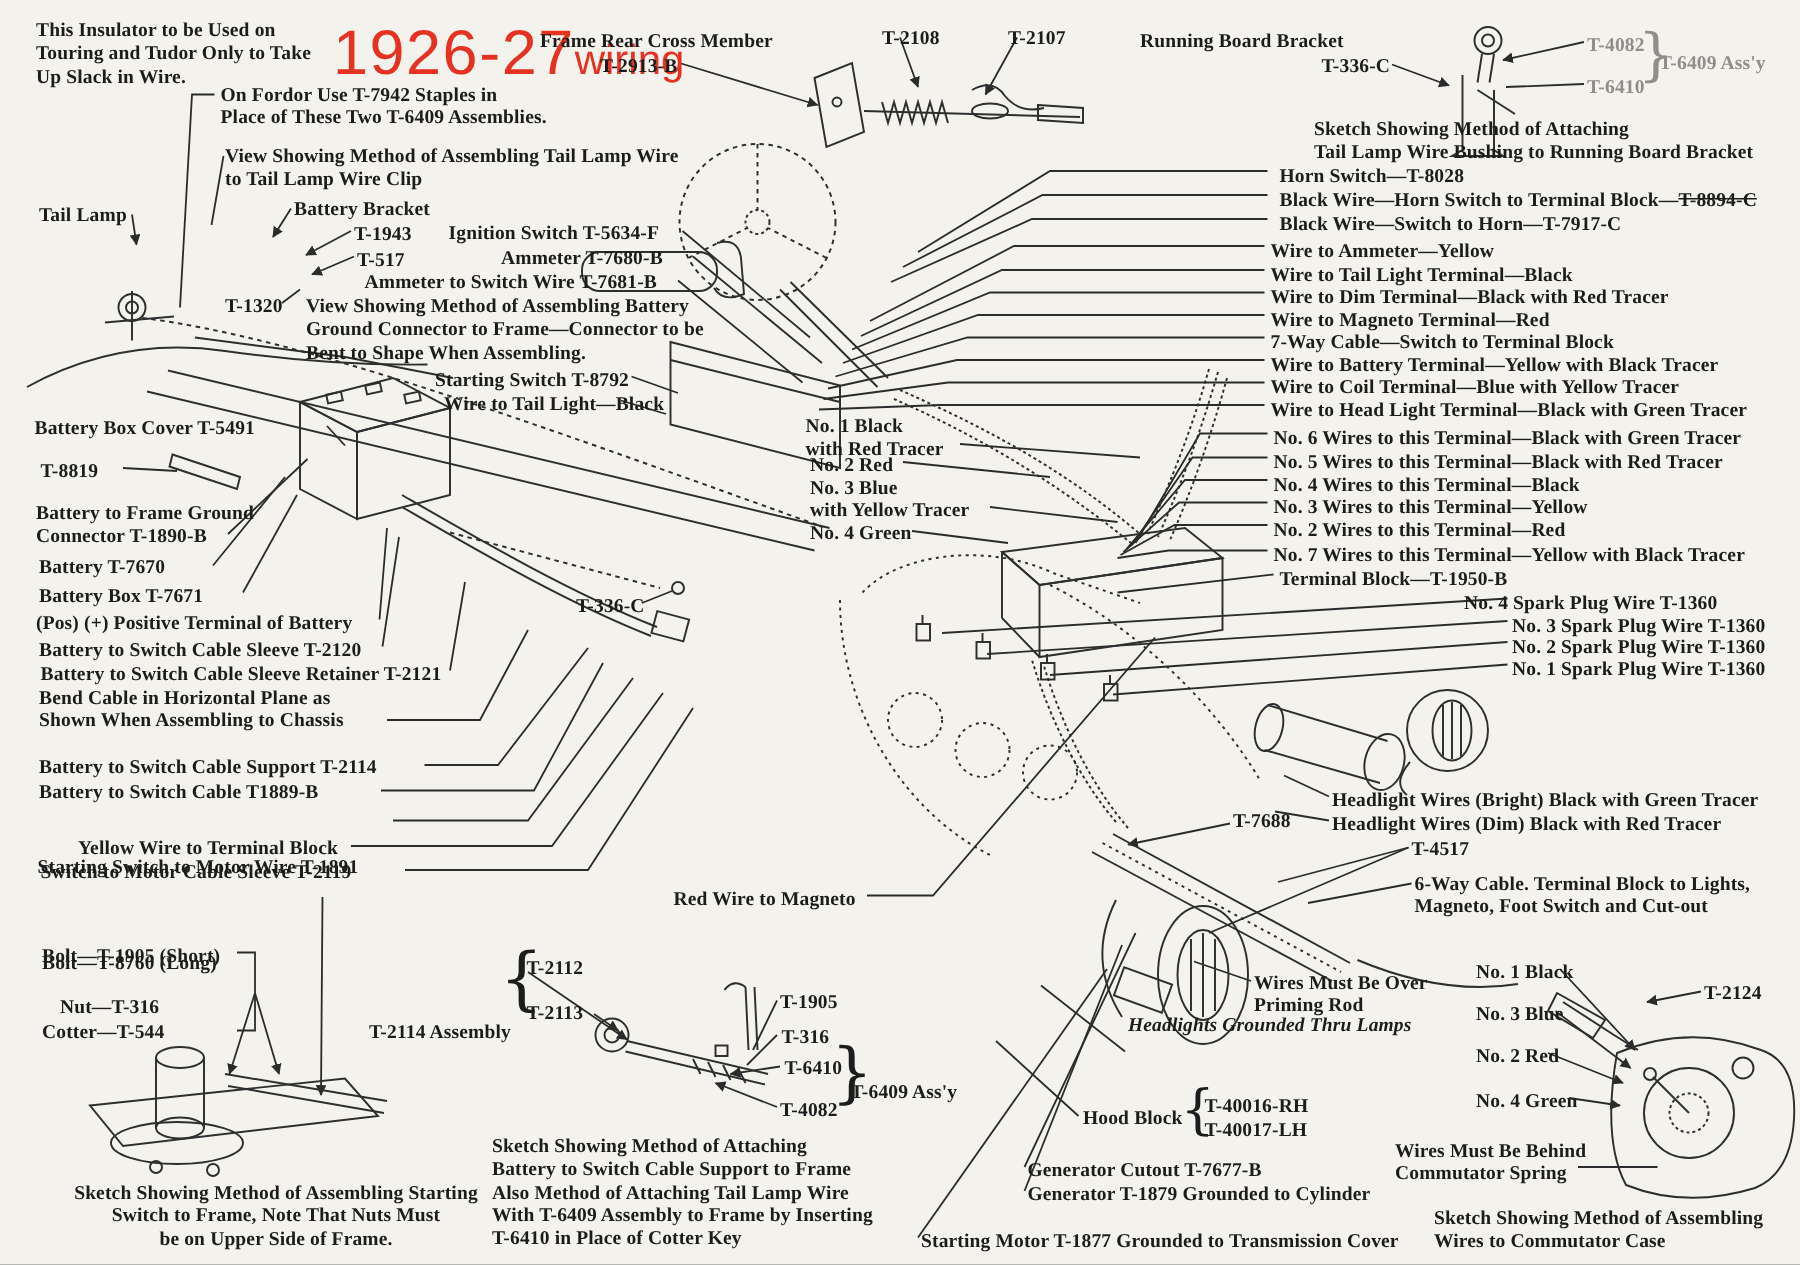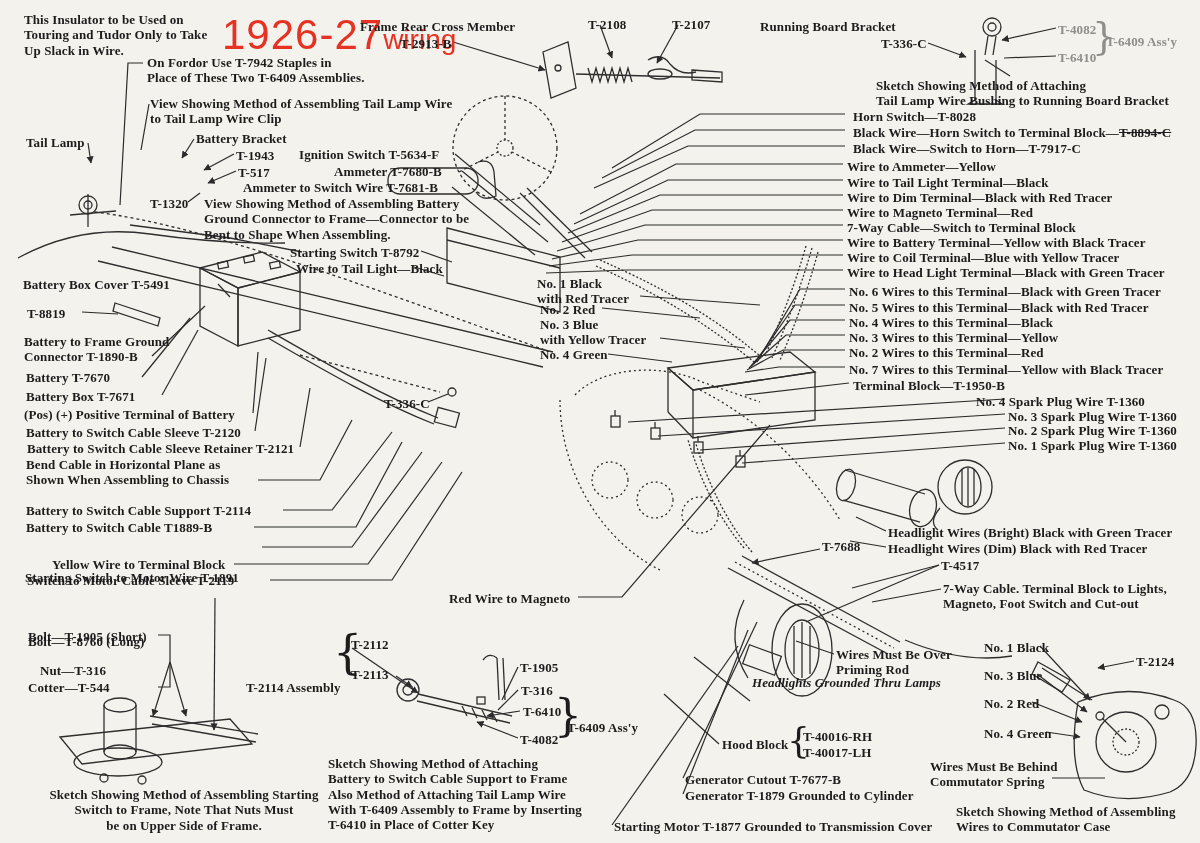--- a/index.html
+++ b/index.html
@@ -354,21 +354,21 @@
       <div class="label" style="left: 540px; top: 302px;">No. 2 Red</div>
       <div class="label" style="left: 540px; top: 317px;">No. 3 Blue
 with Yellow Tracer</div>
       <div class="label" style="left: 540px; top: 347px;">No. 4 Green</div>
       <div class="label" style="left: 384px; top: 396px;">T-336-C</div>
       <div class="label" style="left: 449px; top: 591px;">Red Wire to Magneto</div>
       <div class="label" style="left: 822px; top: 539px;">T-7688</div>
       <div class="label" style="left: 888px; top: 525px;">Headlight Wires (Bright) Black with Green Tracer</div>
       <div class="label" style="left: 888px; top: 541px;">Headlight Wires (Dim) Black with Red Tracer</div>
       <div class="label" style="left: 941px; top: 558px;">T-4517</div>
-      <div class="label" style="left: 943px; top: 581px;">7-Way Cable.  Terminal Block to Lights,
+      <div class="label" style="left: 943px; top: 581px;">6-Way Cable.  Terminal Block to Lights,
 Magneto, Foot Switch and Cut-out</div>
       <div class="label" style="left: 836px; top: 647px;">Wires Must Be Over
 Priming Rod</div>
       <div class="label" style="left: 752px; top: 675px; font-style: italic;">Headlights Grounded Thru Lamps</div>
       <div class="label" style="left: 722px; top: 737px;">Hood Block</div>
       <div class="label" style="left: 803px; top: 729px;">T-40016-RH</div>
       <div class="label" style="left: 803px; top: 745px;">T-40017-LH</div>
       <div class="label" style="left: 685px; top: 772px;">Generator Cutout T-7677-B</div>
       <div class="label" style="left: 685px; top: 788px;">Generator T-1879 Grounded to Cylinder</div>
       <div class="label" style="left: 614px; top: 819px;">Starting Motor T-1877 Grounded to Transmission Cover</div>

